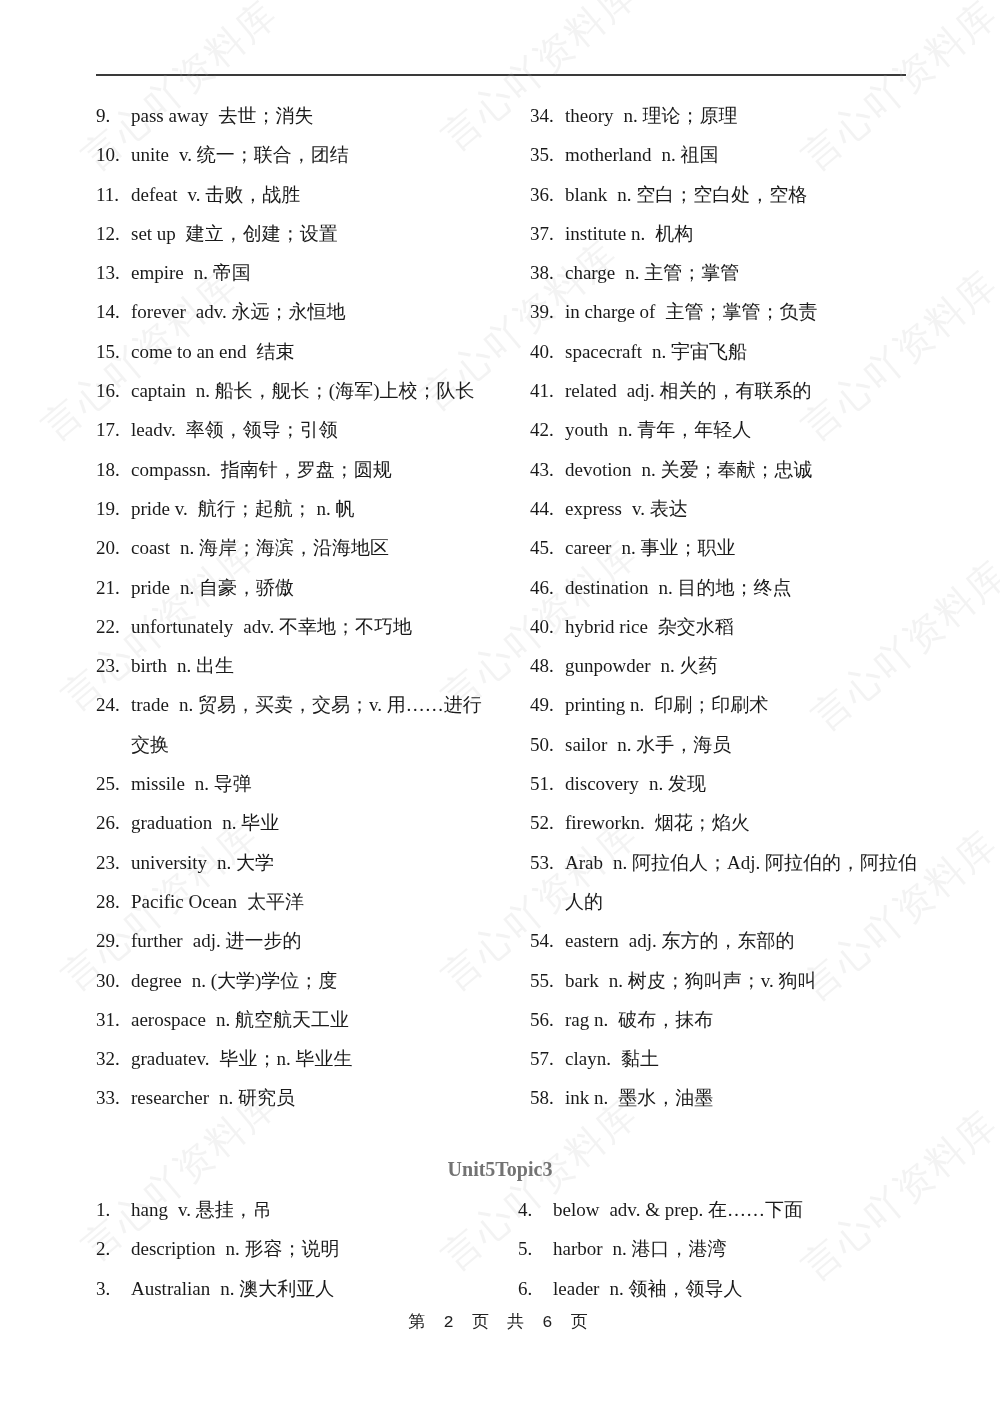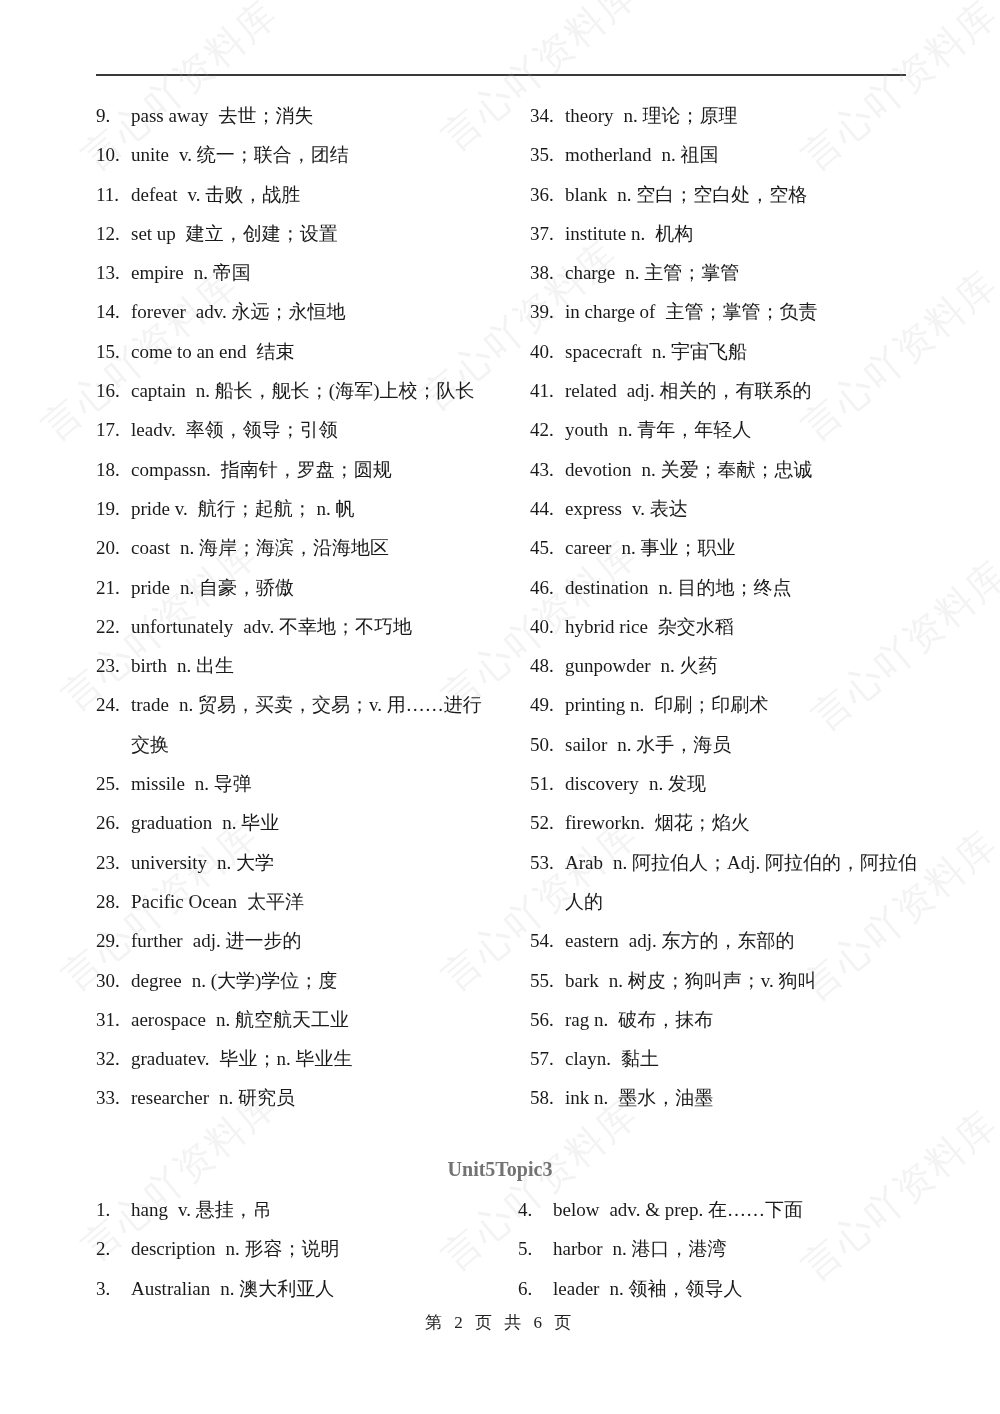--- a/index.html
+++ b/index.html
@@ -85,21 +85,21 @@
     .col2-right { left: 518px; width: 400px; }
     .footer {
       position: absolute;
       left: 0;
       width: 1000px;
       top: 1308px;
       text-align: center;
       font-size: 17px;
       letter-spacing: 4px;
       line-height: 30px;
-      font-family: Liberation Serif, serif;
+      font-family: Liberation Mono, monospace;
       color: #222;
     }
   </style>
 </head>
 <body>
 
 <div class="page">
 
   <div class="header-rule"></div>
 

